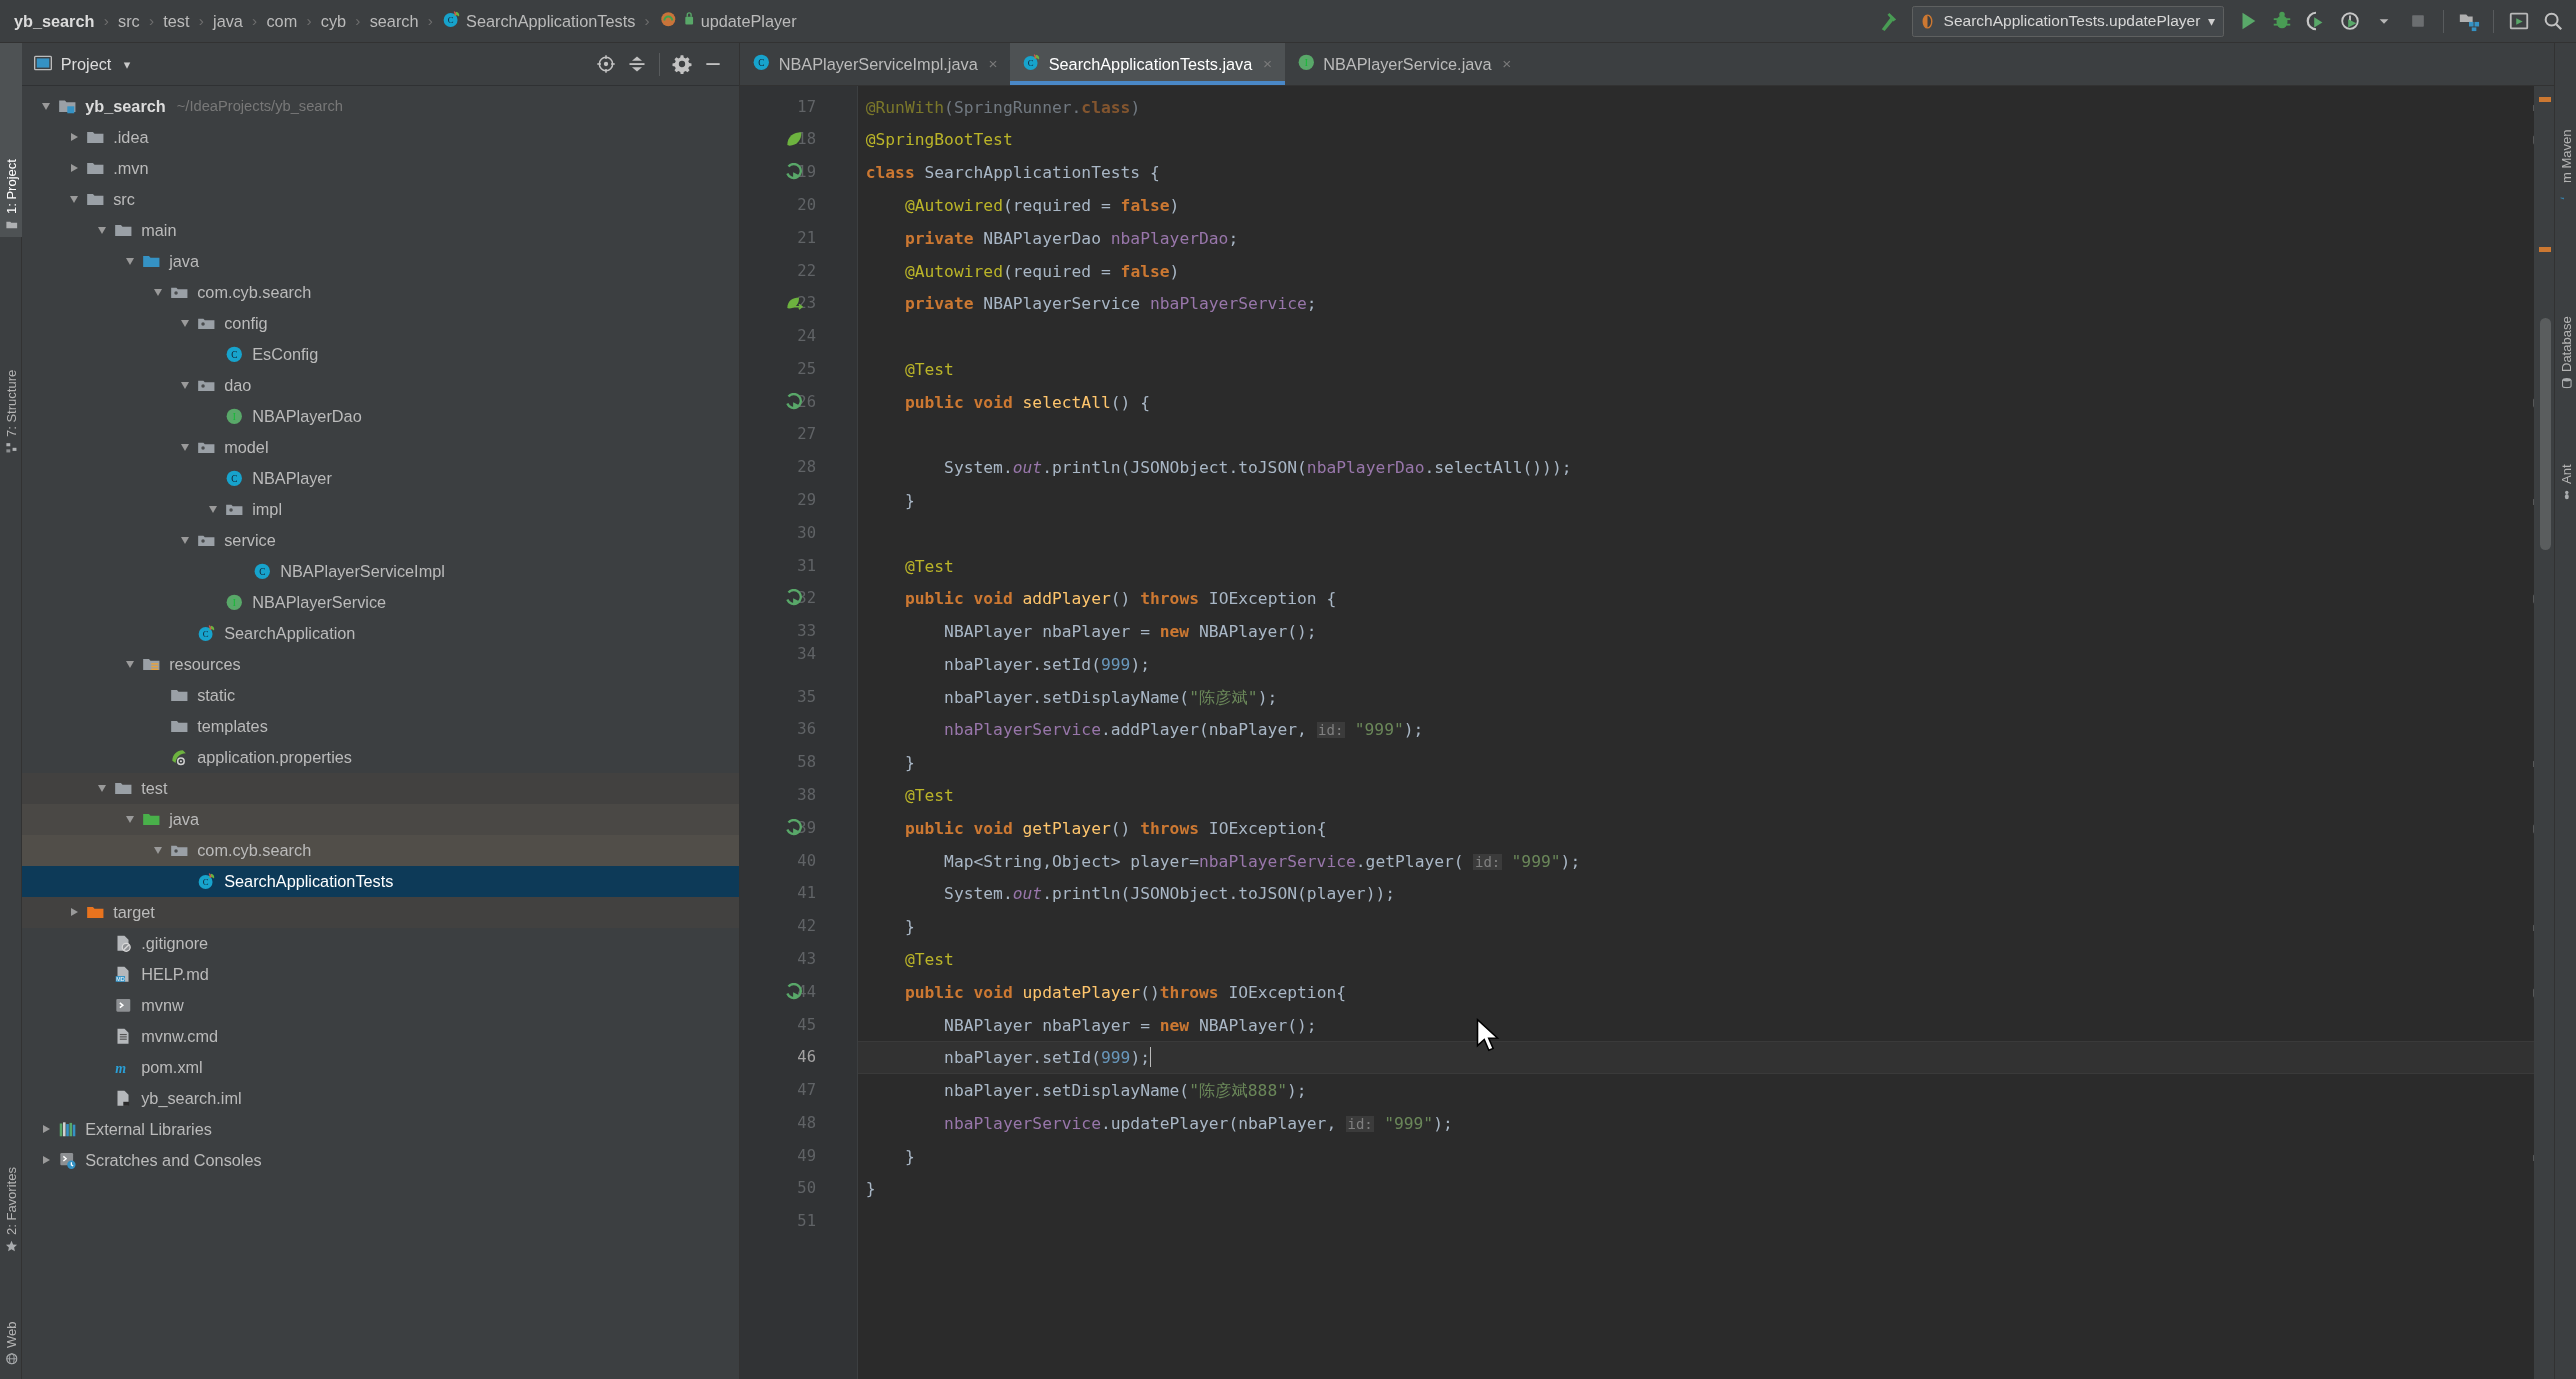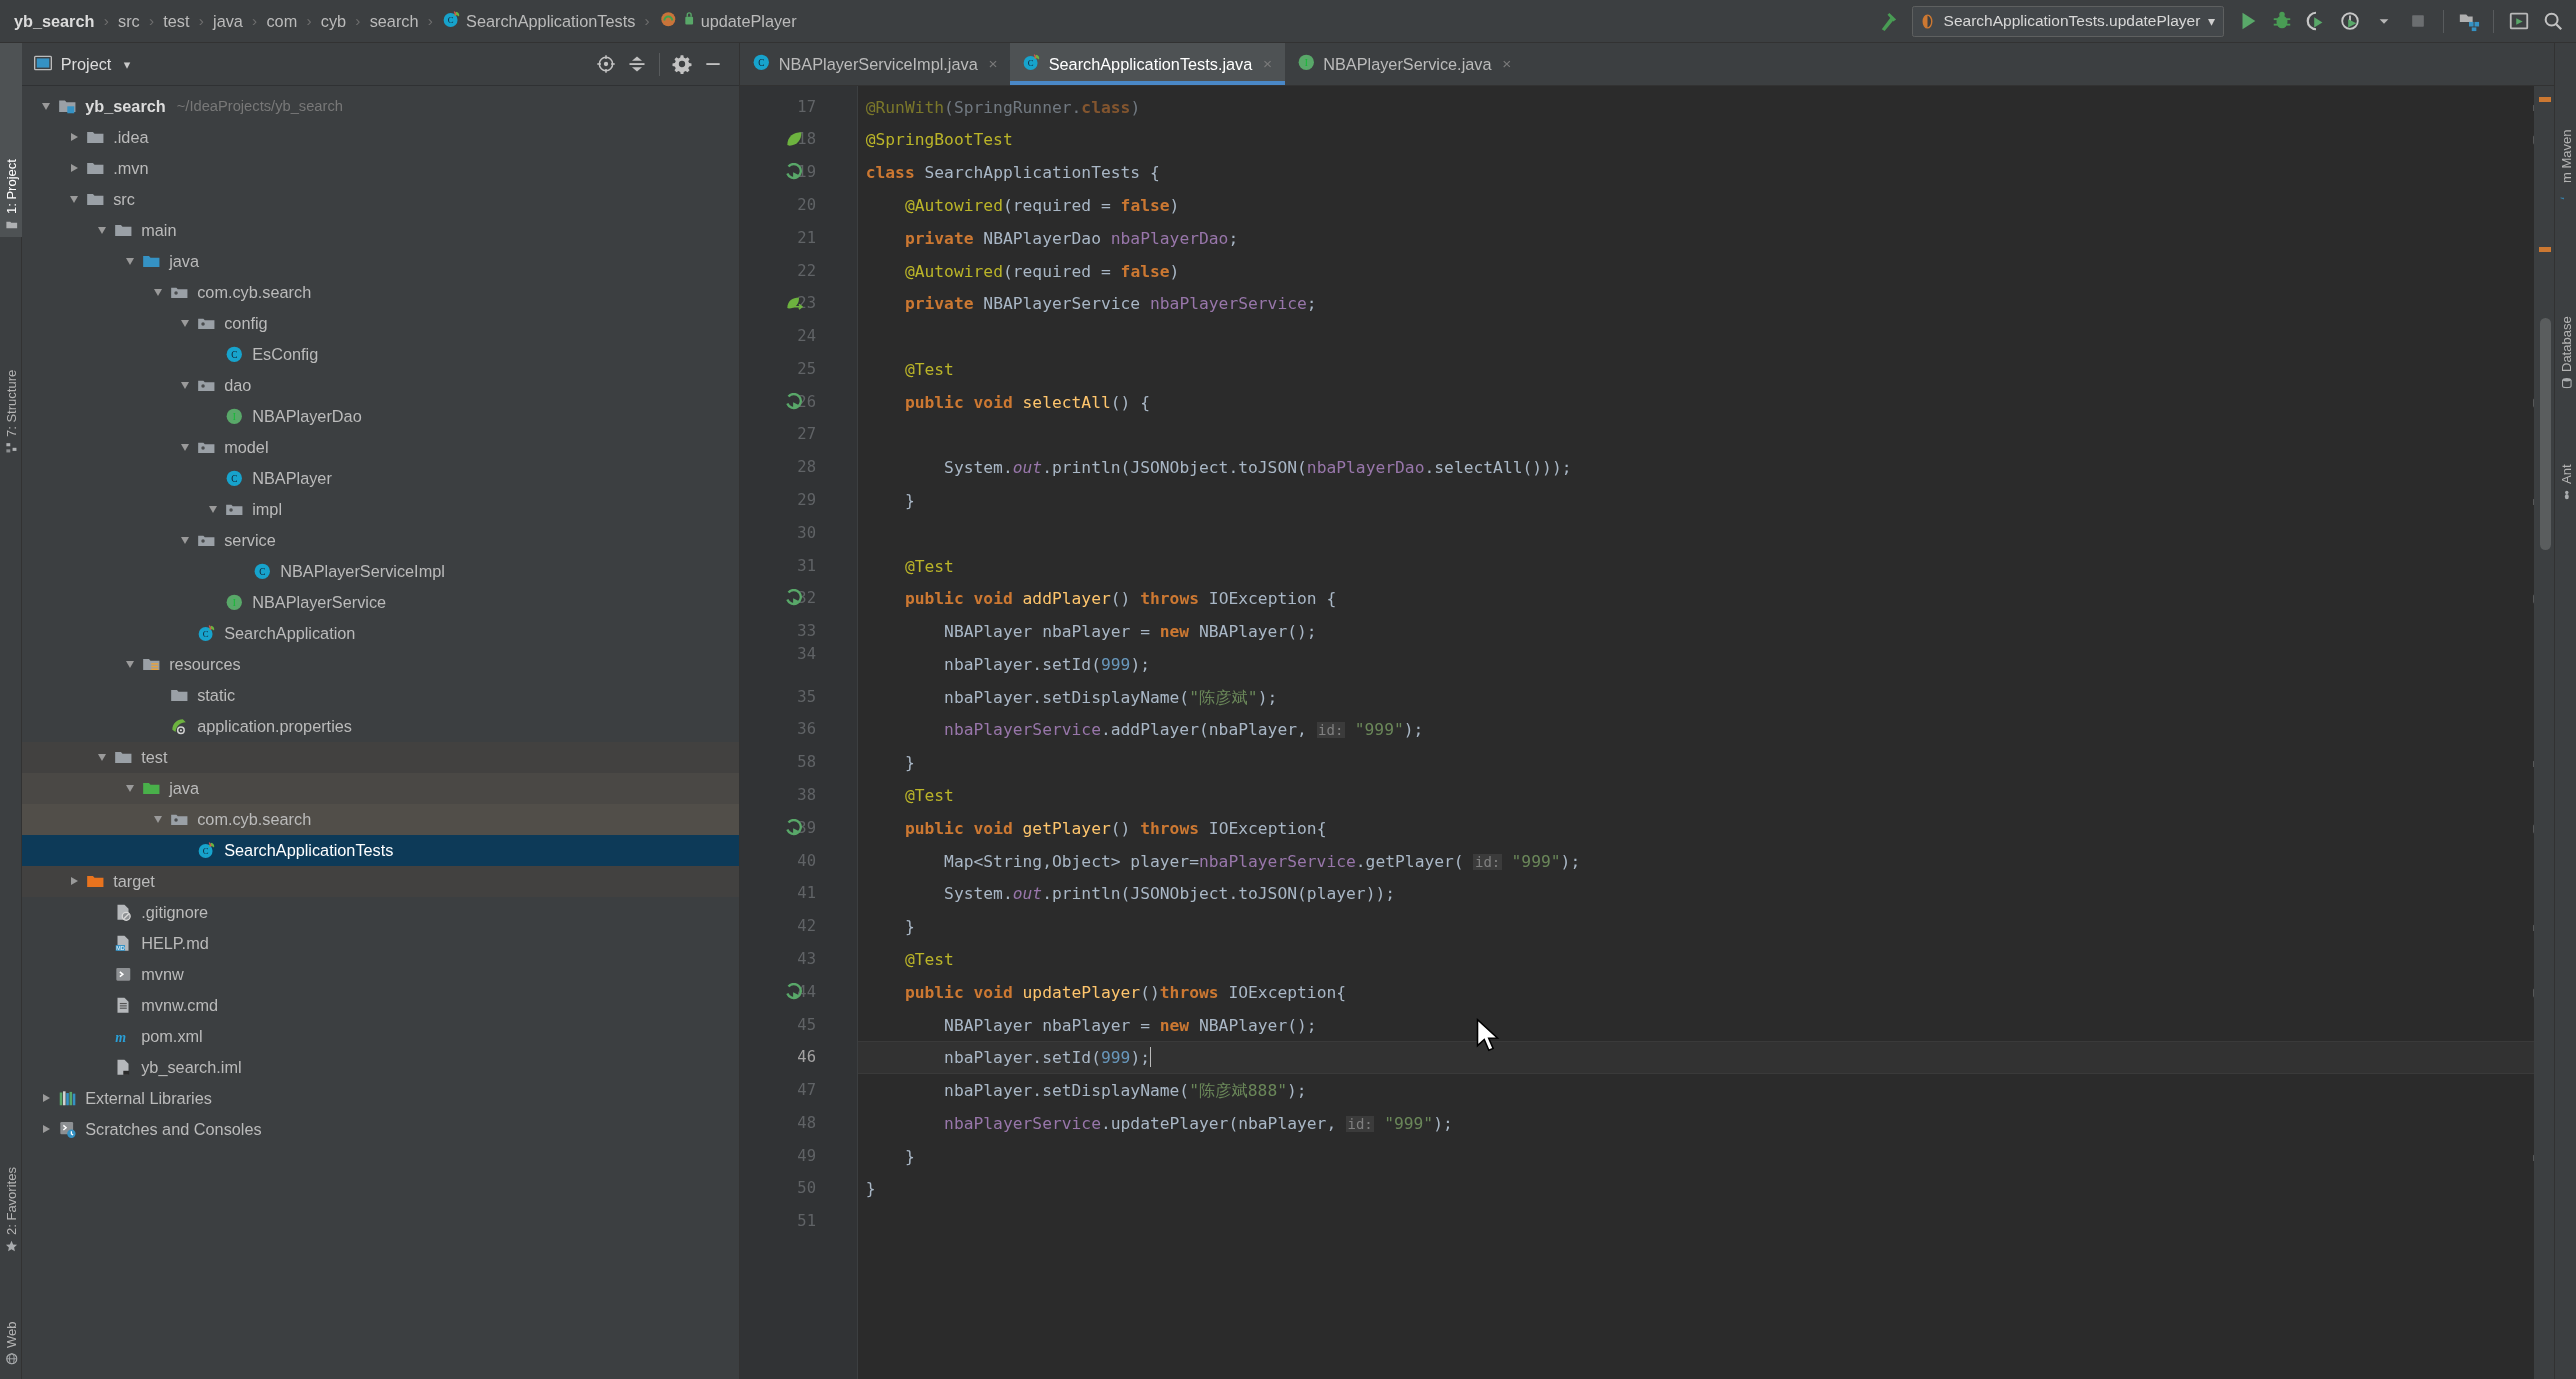--- a/index.html
+++ b/index.html
@@ -629,20 +629,30 @@
           </div>
           <div class="trow">
             <span style="display:inline-block;width:126px;flex:0 0 126px"></span>
             <span class="arrow"></span>
             <span class="ticon">
               <svg width="18.6" height="18.6" viewBox="0 0 16 16">
                 <path d="M1 3.5 h5 l1.3 1.5 H15 v8 H1 Z" fill="#9aa0a6"></path>
               </svg>
             </span>
             <span>static</span>
+          </div>
+          <div class="trow">
+            <span style="display:inline-block;width:126px;flex:0 0 126px"></span>
+            <span class="arrow"></span>
+            <span class="ticon">
+              <svg width="18.6" height="18.6" viewBox="0 0 16 16">
+                <path d="M1 3.5 h5 l1.3 1.5 H15 v8 H1 Z" fill="#9aa0a6"></path>
+              </svg>
+            </span>
+            <span>templates</span>
           </div>
           <div class="trow">
             <span style="display:inline-block;width:126px;flex:0 0 126px"></span>
             <span class="arrow"></span>
             <span class="ticon">
               <svg width="18.6" height="18.6" viewBox="0 0 16 16">
                 <path d="M2 11 C2 6 6 2 11 2 l2.6 2.6 C9 4.6 5 8 4.8 13 Z" fill="#6db33f"></path>
                 <circle cx="9.4" cy="11.4" r="2.8" fill="none" stroke="#d3d3d3" stroke-width="1.3"></circle>
                 <circle cx="9.4" cy="11.4" r="0.9" fill="#d3d3d3"></circle>
               </svg>

